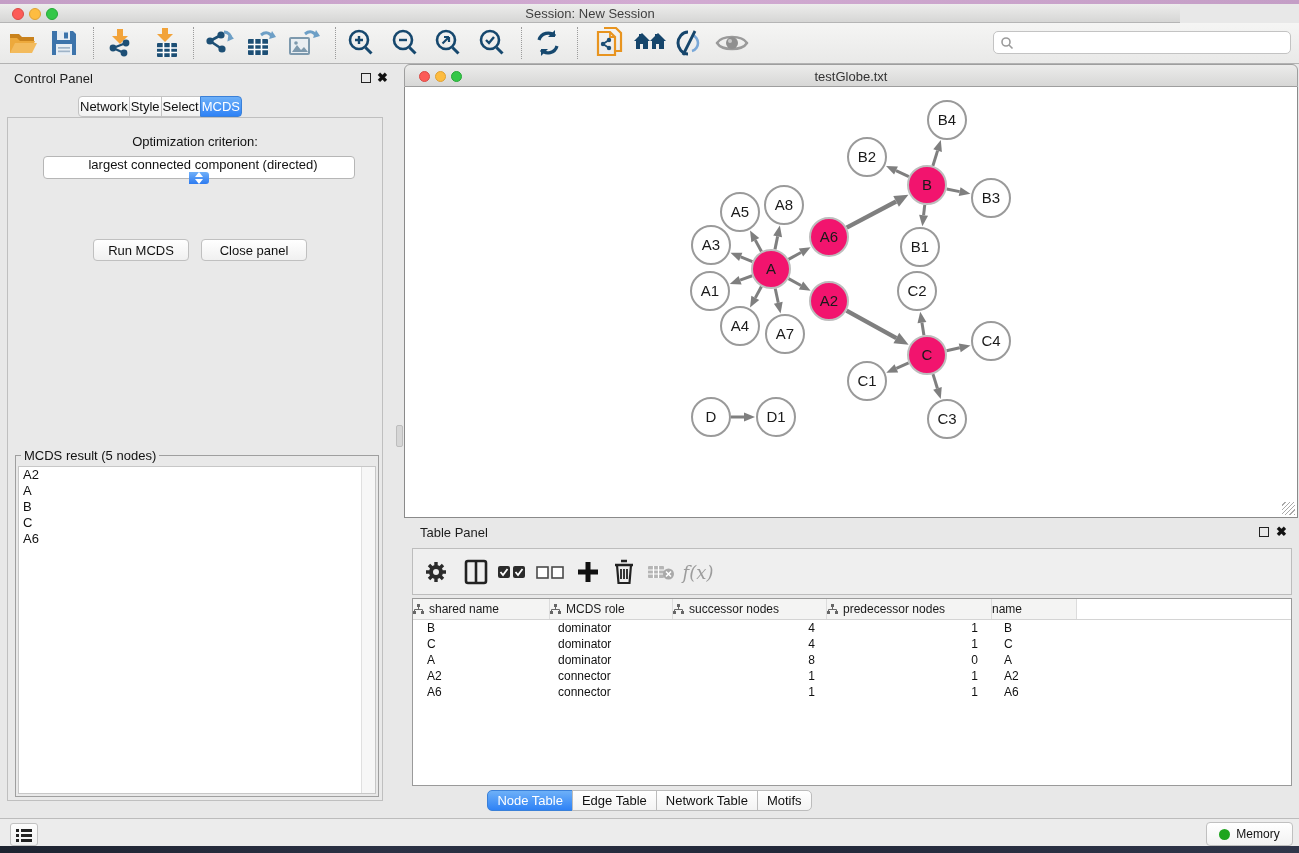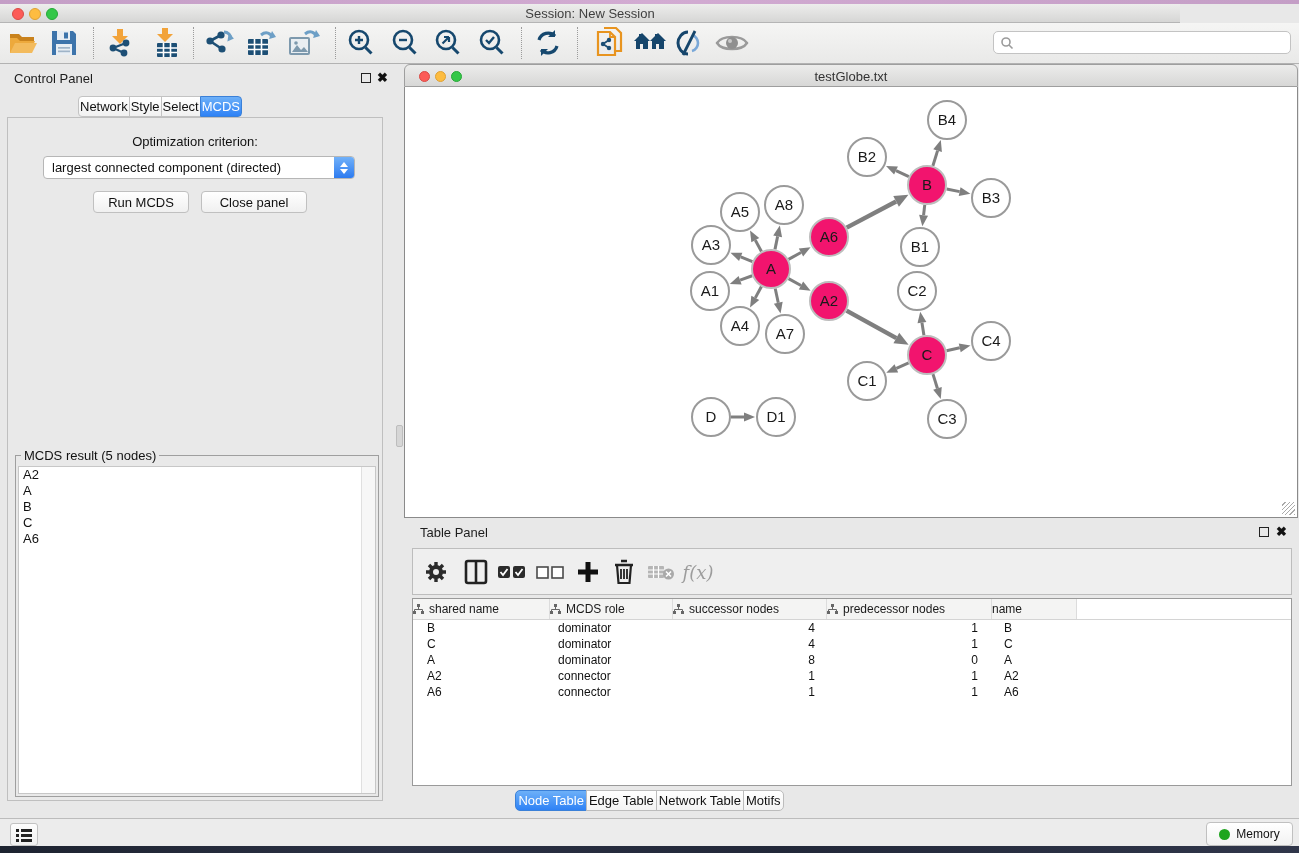--- a/index.html
+++ b/index.html
@@ -25,26 +25,26 @@
   #cp-title { left:14px; top:71px; font-size:13px; color:#1d1d1d; }
   .winbtn-float { width:10px; height:10px; border:1.5px solid #222; }
   .winbtn-x { font-size:13px; font-weight:bold; color:#111; line-height:12px; }
   #cp-tabs { left:78px; top:96px; display:flex; }
   .ctab { height:21px; padding:0 1px; font-size:13px; display:flex; align-items:center; background:linear-gradient(#ffffff,#f1f1f1); border:1px solid #c3c3c3; margin-left:-1px; color:#111; cursor:pointer; }
   .ctab:first-child { border-radius:4px 0 0 4px; margin-left:0; }
   .ctab:last-child { border-radius:0 4px 4px 0; }
   .ctab.active { background:linear-gradient(#6db0f8,#2e82f6); border-color:#3a80d8; color:#fff; }
   #cp-box { left:7px; top:117px; width:376px; height:684px; background:#e9e9e9; border:1px solid #bfbfbf; }
   #opt-label { left:7px; top:134px; width:376px; text-align:center; font-size:13px; color:#111; }
-  #criterion { left:43px; top:156px; width:312px; height:23px; background:#fff; border:1px solid #b6b6b6; border-radius:4px; display:flex; align-items:center; cursor:pointer; }
+  #criterion { left:43px; top:156px; width:312px; height:23px; background:#fff; border:1px solid #b6b6b6; border-radius:4px; display:flex; align-items:center; cursor:pointer;flex-direction:column; }
   #criterion-text { flex:1; font-size:13px; color:#111; padding-left:8px; white-space:nowrap; }
   #criterion-cap { width:20px; height:21px; border-radius:0 3px 3px 0; background:linear-gradient(#71b1f9,#2d7bf0); display:flex; flex-direction:column; align-items:center; justify-content:center; gap:2px; }
   .tri-up { width:0; height:0; border-left:4px solid transparent; border-right:4px solid transparent; border-bottom:5px solid #fff; }
   .tri-dn { width:0; height:0; border-left:4px solid transparent; border-right:4px solid transparent; border-top:5px solid #fff; }
-  .macbtn { position:absolute; height:22px; background:linear-gradient(#ffffff,#f0f0f0); border:1px solid #c0c0c0; border-radius:4px; font-size:13px; color:#111; display:flex; align-items:center; justify-content:center; cursor:pointer; }
+  .macbtn { position:absolute; height:22px; background:linear-gradient(#ffffff,#f0f0f0); border:1px solid #c0c0c0; border-radius:4px; font-size:13px; color:#111; display:flex; align-items:center; justify-content:center; cursor:pointer;margin-top:48px; }
   #result-group { left:15px; top:455px; width:364px; height:342px; border:1px solid #9f9f9f; }
   #result-title { position:absolute; left:5px; top:-8px; background:#e9e9e9; padding:0 3px; font-size:13px; color:#111; }
   #result-list { position:absolute; left:2px; top:10px; right:2px; bottom:2px; background:#fff; border:1px solid #c7c7c7; overflow:hidden; }
   #result-scroll { position:absolute; right:0; top:0; bottom:0; width:14px; background:#f7f7f7; border-left:1px solid #e0e0e0; }
   .result-item { font-size:13px; color:#111; line-height:16px; padding-left:4px; }
 
   
   #netwin { left:404px; top:64px; width:894px; height:454px; }
   #netwin-titlebar { position:absolute; left:0; top:0; width:100%; height:23px; background:linear-gradient(#ececeb,#d7d7d6); border:1px solid #9e9e9e; border-radius:6px 6px 0 0; }
   #netwin-title { position:absolute; left:0; right:0; top:4px; text-align:center; font-size:13px; color:#333; }
@@ -58,21 +58,21 @@
   #tp-toolbar { left:412px; top:548px; width:880px; height:47px; background:#efefef; border:1px solid #bdbdbd; }
   .tpi { position:absolute; top:6px; width:34px; height:34px; display:flex; align-items:center; justify-content:center; cursor:pointer; }
   #fx-label { font-family:"DejaVu Serif", serif; font-style:italic; font-size:18px; color:#9c9c9c; }
   #tp-table { left:412px; top:598px; width:880px; height:188px; background:#fff; border:1px solid #9a9a9a; overflow:hidden; }
   #tp-header { display:flex; height:21px; background:#f4f4f3; border-bottom:1px solid #d4d4d4; }
   .th { display:flex; align-items:center; justify-content:flex-start; gap:5px; font-size:12px; color:#1a1a1a; border-right:1px solid #dcdcdc; cursor:pointer; }
   .th.noborder { border-right:none; background:#fff; }
   .tr { display:flex; height:16px; align-items:center; }
   .td { font-size:12px; color:#111; overflow:hidden; white-space:nowrap; }
   #table-tabs { left:0; top:790px; width:1299px; display:flex; justify-content:center; }
-  .seg { height:21px; padding:0 2px; font-size:13px; display:flex; align-items:center; background:linear-gradient(#ffffff,#f3f3f3); border:1px solid #bcbcbc; margin-left:-1px; color:#111; cursor:pointer;text-align:right; }
+  .seg { height:21px; padding:0 9px; font-size:13px; display:flex; align-items:center; background:linear-gradient(#ffffff,#f3f3f3); border:1px solid #bcbcbc; margin-left:-1px; color:#111; cursor:pointer;text-align:right; }
   .seg:first-child { border-radius:5px 0 0 5px; margin-left:0; }
   .seg:last-child { border-radius:0 5px 5px 0; }
   .seg.active { background:linear-gradient(#6db0f8,#2e82f6); border-color:#3a80d8; color:#fff; }
 
   
   #statusbar { left:0; top:818px; width:1299px; height:28px; background:#ececec; border-top:1px solid #bcbcbc; }
   #list-btn { position:absolute; left:10px; top:4px; width:28px; height:23px; background:linear-gradient(#fdfdfd,#f0f0f0); border:1px solid #c2c2c2; border-radius:3px; display:flex; align-items:center; justify-content:center; cursor:pointer; }
   #memory-btn { position:absolute; left:1206px; top:3px; width:87px; height:24px; background:linear-gradient(#ffffff,#f2f2f2); border:1px solid #c0c0c0; border-radius:4px; display:flex; align-items:center; justify-content:center; gap:6px; font-size:12px; color:#111; cursor:pointer; }
   #memory-dot { width:11px; height:11px; border-radius:50%; }
   #wall-bottom { left:0; top:846px; width:1299px; height:7px; background:linear-gradient(90deg,#1d2330,#2b3144 30%,#222839 60%,#30364a); }

